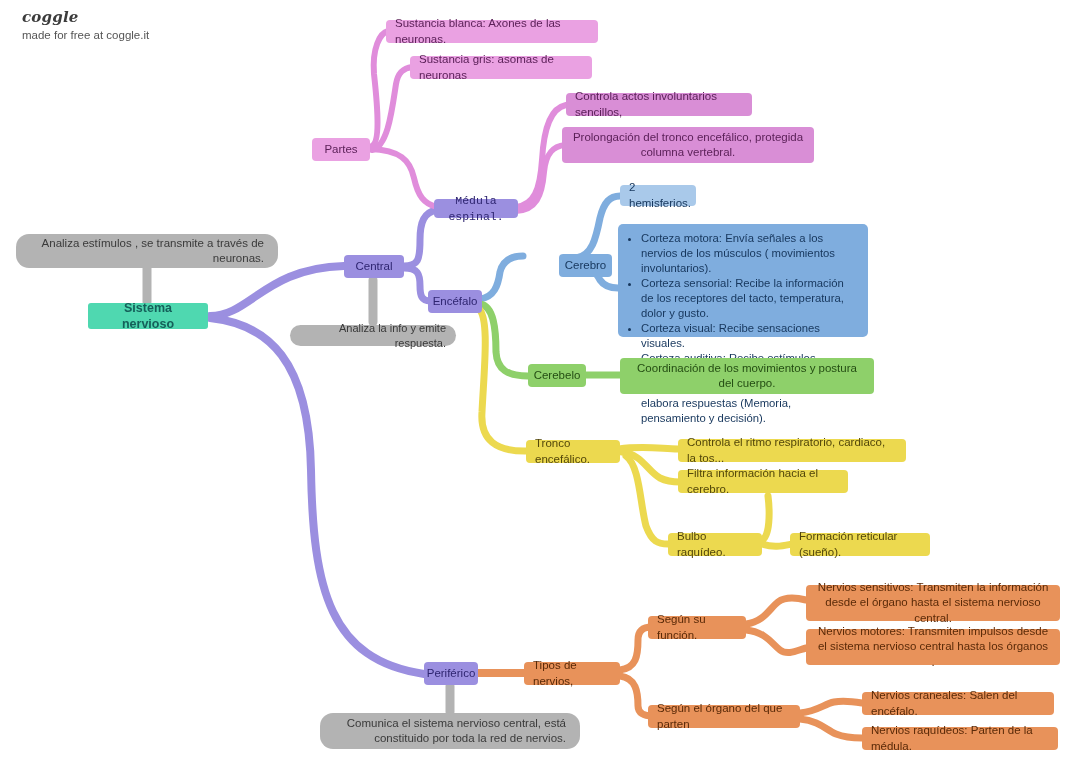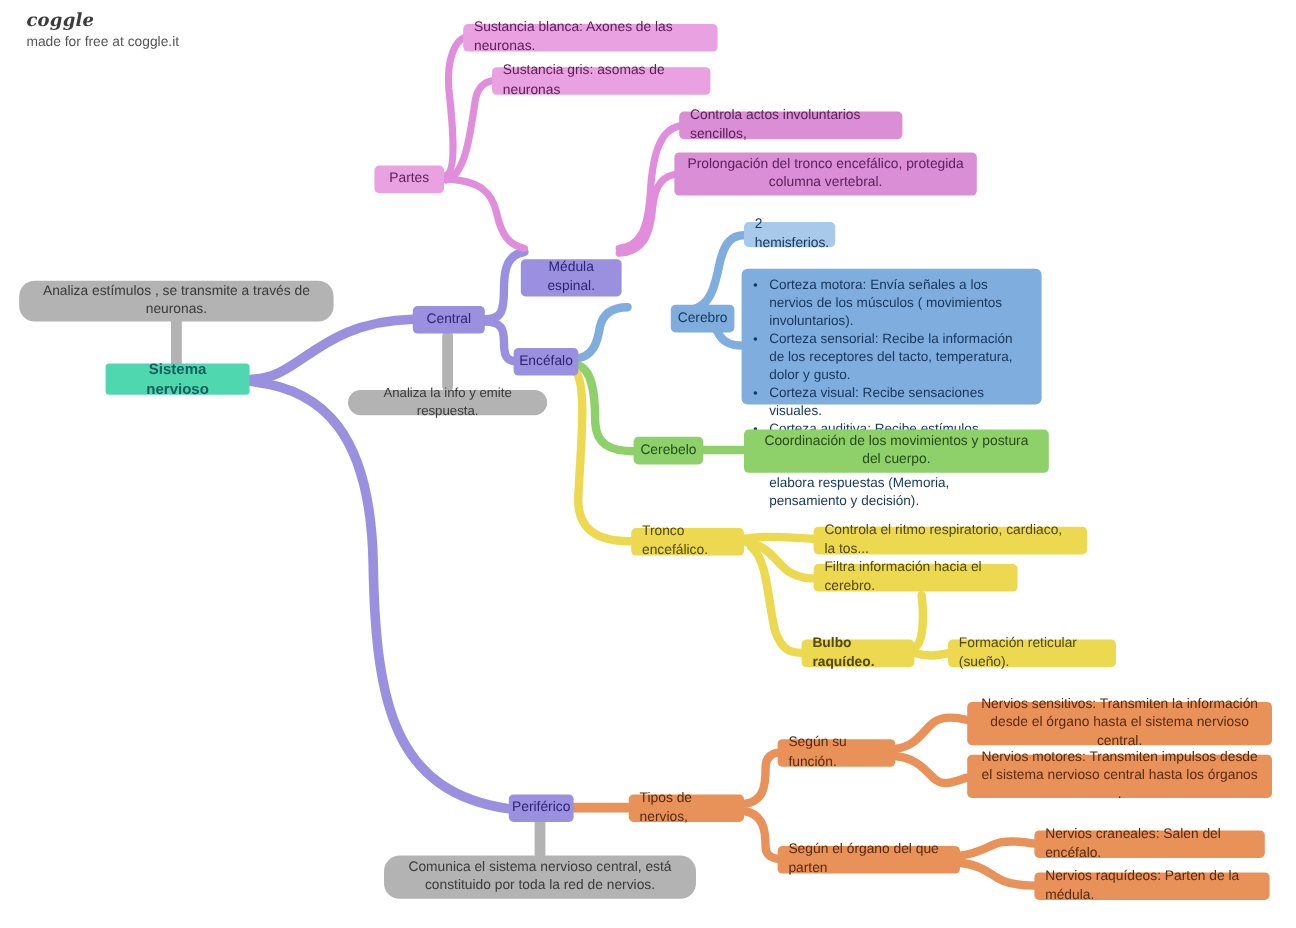--- a/index.html
+++ b/index.html
@@ -37,21 +37,21 @@
   .c-teal{background:#4fd8b0;color:#15605a;font-weight:700;font-size:12.5px;
           border-radius:3px;}
   .c-purple{background:#9b8fe0;color:#2e2570;}
   .c-pink{background:#d98ed6;color:#5c2159;}
   .c-pink-lt{background:#eaa1e2;color:#5c2159;}
   .c-blue{background:#7fadde;color:#16365c;margin-left:36px;}
   .c-blue-lt{background:#a9c9ea;color:#16365c;}
   .c-green{background:#8ed06a;color:#244d13;}
   .c-yellow{background:#ecd94f;color:#53470a;}
   .c-orange{background:#e8925a;color:#5a2a08;}
-  .c-gray{background:#b3b3b3;color:#3a3a3a;border-radius:13px;padding:6px 14px;}
+  .c-gray{background:#b3b3b3;color:#3a3a3a;border-radius:13px;padding:6px 14px;text-align:right;}
 
   .bullets{
     position:absolute;background:#7fadde;color:#16365c;
     border-radius:5px;font-size:11.3px;line-height:1.33;
     padding:7px 10px 7px 8px;box-sizing:border-box;
   }
   .bullets ul{margin:0;padding-left:15px;list-style:disc;}
   .bullets li{margin:0;padding:0;}
 </style>
 </head>
@@ -115,21 +115,21 @@
     <div class="brand-name">coggle</div>
     <div class="brand-sub">made for free at coggle.it</div>
   </div>
 
   <div class="node c-gray" style="left:16px;top:234px;width:262px;height:34px;">Analiza estímulos , se transmite a través de neuronas.</div>
   <div class="node c-teal" style="left:88px;top:303px;width:120px;height:26px;">Sistema nervioso</div>
 
   <div class="node c-purple" style="left:344px;top:255px;width:60px;height:23px;">Central</div>
   <div class="node c-gray" style="left:290px;top:325px;width:166px;height:21px;font-size:11px;padding:3px 10px;">Analiza la info y emite respuesta.</div>
 
-  <div class="node c-purple" style="left:434px;top:216px;width:84px;height:31px;">Médula espinal.</div>
+  <div class="node c-purple" style="left:434px;top:199px;width:84px;height:19px;font-family:Liberation Mono, monospace;">Médula espinal.</div>
   <div class="node c-pink-lt" style="left:312px;top:138px;width:58px;height:23px;">Partes</div>
   <div class="node c-pink-lt left" style="left:386px;top:20px;width:212px;height:23px;">Sustancia blanca: Axones de las neuronas.</div>
   <div class="node c-pink-lt left" style="left:410px;top:56px;width:182px;height:23px;">Sustancia gris: asomas de neuronas</div>
   <div class="node c-pink left" style="left:566px;top:93px;width:186px;height:23px;">Controla actos involuntarios sencillos,</div>
   <div class="node c-pink" style="left:562px;top:127px;width:252px;height:36px;">Prolongación del tronco encefálico, protegida columna vertebral.</div>
 
   <div class="node c-purple" style="left:428px;top:290px;width:54px;height:23px;">Encéfalo</div>
 
   <div class="node c-blue" style="left:523px;top:254px;width:53px;height:23px;">Cerebro</div>
   <div class="node c-blue-lt left" style="left:620px;top:185px;width:76px;height:21px;">2 hemisferios.</div>
@@ -142,21 +142,21 @@
       <li>Corteza de asociación: Analiza info, elabora respuestas (Memoria, pensamiento y decisión).</li>
     </ul>
   </div>
 
   <div class="node c-green" style="left:528px;top:364px;width:58px;height:23px;">Cerebelo</div>
   <div class="node c-green" style="left:620px;top:358px;width:254px;height:36px;">Coordinación de los movimientos y postura del cuerpo.</div>
 
   <div class="node c-yellow left" style="left:526px;top:440px;width:94px;height:23px;">Tronco encefálico.</div>
   <div class="node c-yellow left" style="left:678px;top:439px;width:228px;height:23px;">Controla el ritmo respiratorio, cardiaco, la tos...</div>
   <div class="node c-yellow left" style="left:678px;top:470px;width:170px;height:23px;">Filtra información hacia el cerebro.</div>
-  <div class="node c-yellow left" style="left:668px;top:533px;width:94px;height:23px;font-weight:bold;">Bulbo raquídeo.</div>
+  <div class="node c-yellow left" style="left:668px;top:533px;width:94px;height:23px;">Bulbo raquídeo.</div>
   <div class="node c-yellow left" style="left:790px;top:533px;width:140px;height:23px;">Formación reticular (sueño).</div>
 
   <div class="node c-purple" style="left:424px;top:662px;width:54px;height:23px;">Periférico</div>
   <div class="node c-gray" style="left:320px;top:713px;width:260px;height:36px;">Comunica el sistema nervioso central, está constituido por toda la red de nervios.</div>
 
   <div class="node c-orange left" style="left:524px;top:662px;width:96px;height:23px;">Tipos de nervios,</div>
 
   <div class="node c-orange left" style="left:648px;top:616px;width:98px;height:23px;">Según su función.</div>
   <div class="node c-orange" style="left:806px;top:585px;width:254px;height:36px;">Nervios sensitivos: Transmiten la información desde el órgano hasta el sistema nervioso central.</div>
   <div class="node c-orange" style="left:806px;top:629px;width:254px;height:36px;">Nervios motores: Transmiten impulsos desde el sistema nervioso central hasta los órganos .</div>

